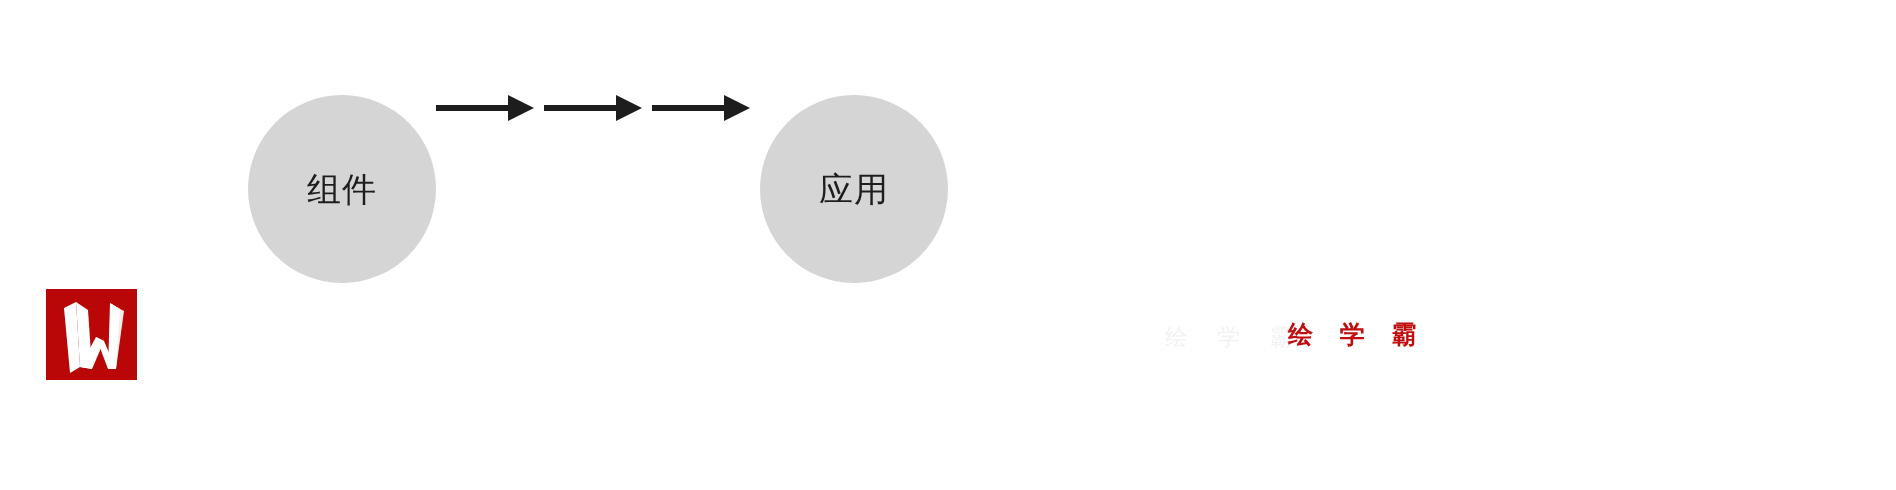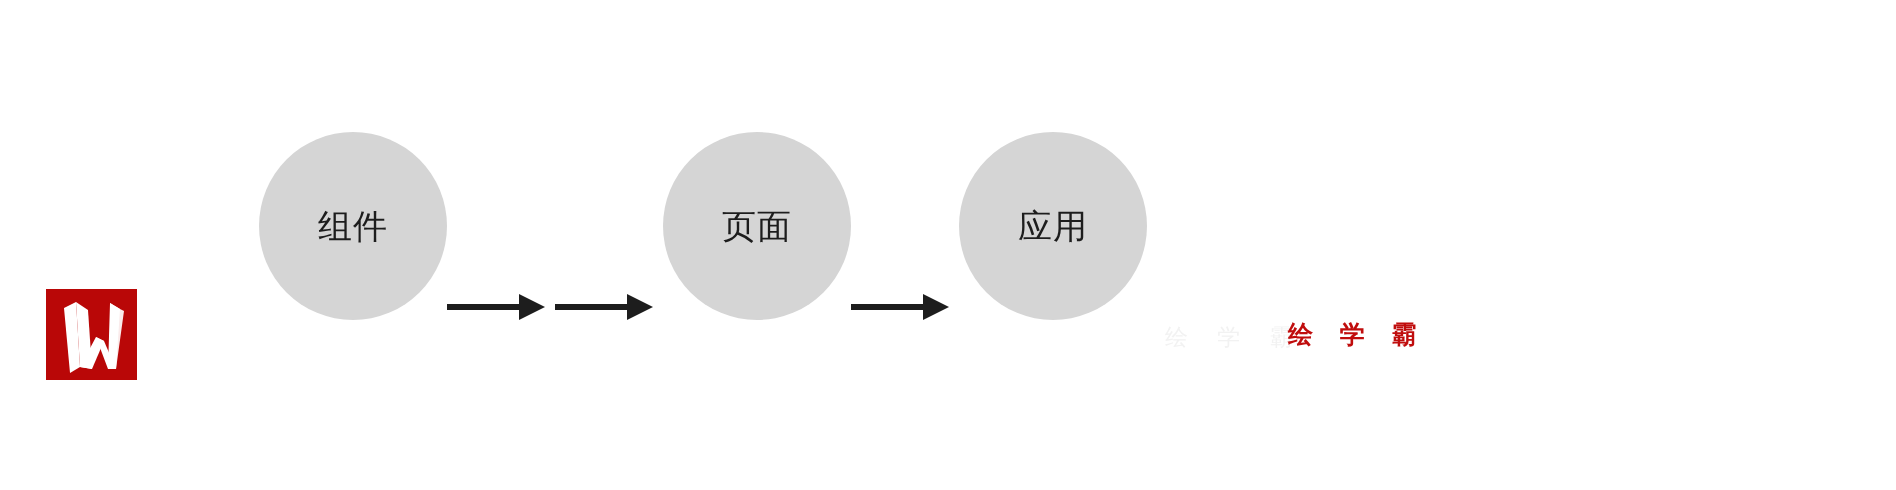--- a/index.html
+++ b/index.html
@@ -16,27 +16,27 @@
     position: relative;
     width: 1896px;
     height: 490px;
     background: #ffffff;
     overflow: hidden;
   }
 
   
   .flow {
     position: absolute;
-    left: 259px;
+    left: 248px;
     top: 95px;
     width: 1080px;
     height: 225px;
     display: flex;
     flex-direction: row;
-    align-items: flex-end;
+    align-items: flex-start;
     justify-content: flex-start;
   }
 
   .node {
     position: relative;
     width: 188px;
     height: 188px;
     border-radius: 50%;
     background: #d5d5d5;
     display: flex;
@@ -149,23 +149,20 @@
       <span class="shaft"></span>
       <span class="head"></span>
     </div>
 
 
     <div class="arrow gap-b">
       <span class="shaft"></span>
       <span class="head"></span>
     </div>
 
-    <div class="node">
-      <span class="node-label">页面</span>
-    </div>
 
     <div class="arrow gap-c">
       <span class="shaft"></span>
       <span class="head"></span>
     </div>
 
     <div class="node">
       <span class="node-label">应用</span>
     </div>
 

